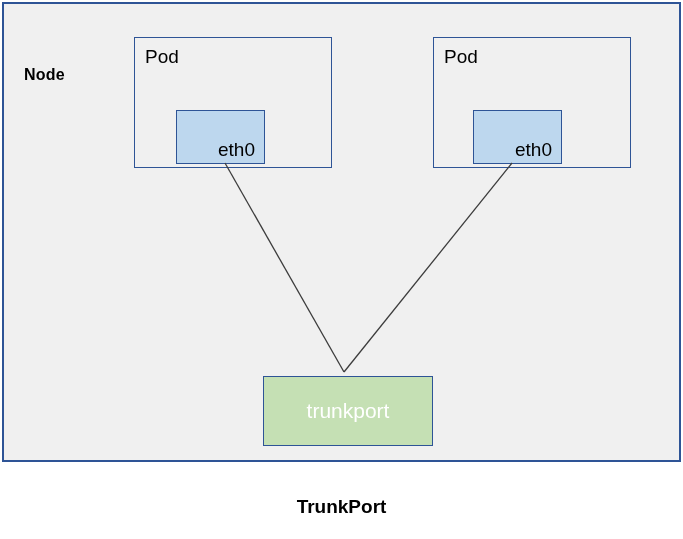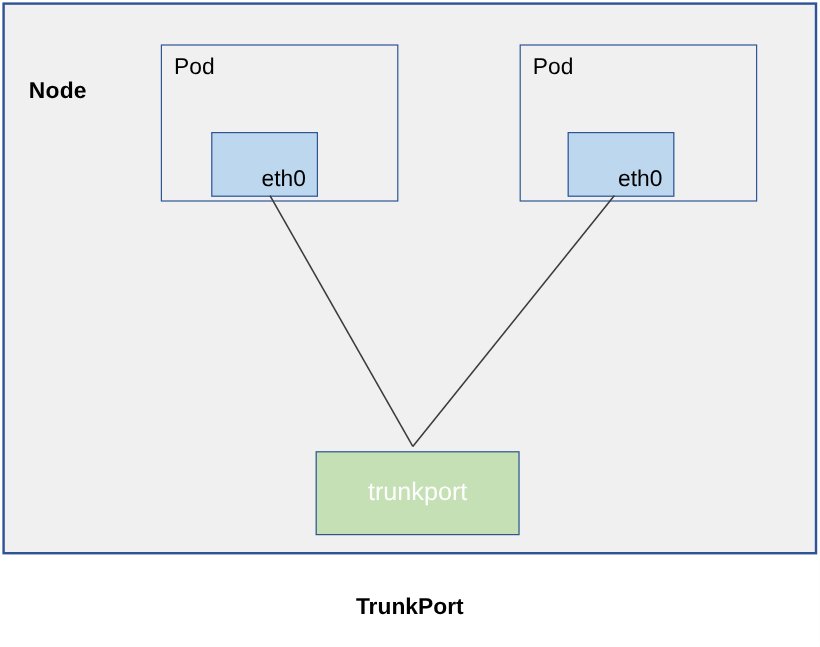--- a/index.html
+++ b/index.html
@@ -32,21 +32,21 @@
     height: 460px;
     box-sizing: border-box;
     background: #f0f0f0;
     border: 2px solid #2e5496;
   }
 
   .node-label {
     position: absolute;
     left: 20px;
     top: 62px;
-    font-size: 19px;
+    font-size: 16px;
     font-weight: bold;
     color: #000000;
     letter-spacing: 0.2px;
     white-space: nowrap;
   }
 
   
   .pod-box {
     position: absolute;
     box-sizing: border-box;

